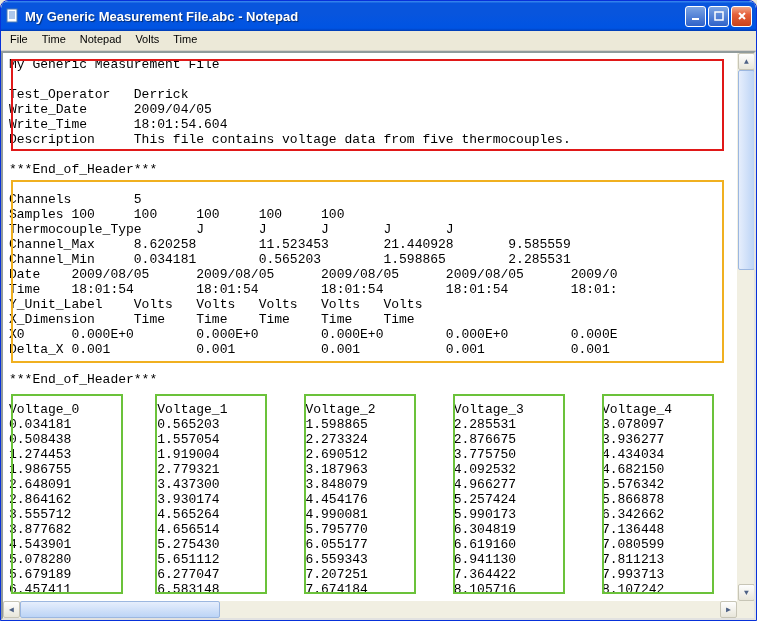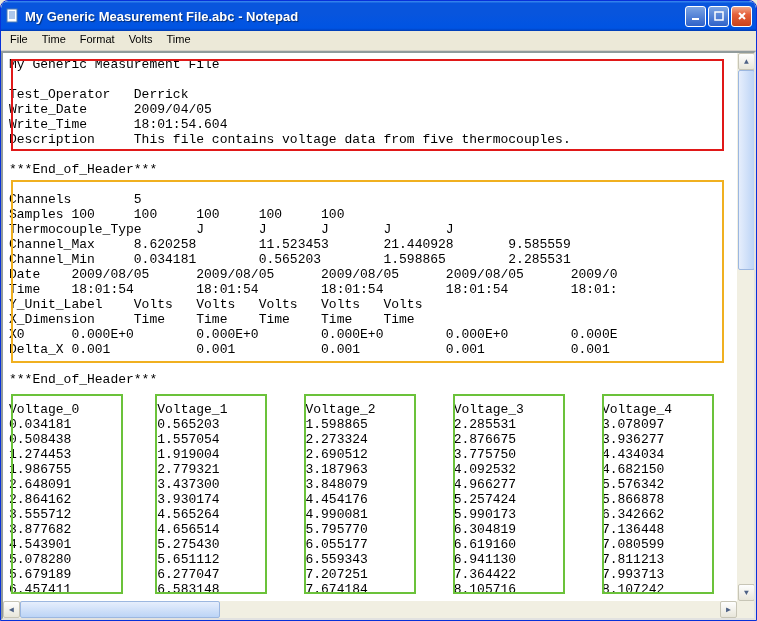--- a/index.html
+++ b/index.html
@@ -206,21 +206,21 @@
         <svg width="10" height="10">
             <path d="M2 2 L8 8 M8 2 L2 8" stroke="#fff" stroke-width="2"></path>
           </svg>
       </div>
     </div>
   </div>
 
   <div class="menubar">
     <span>File</span>
     <span>Time</span>
-    <span>Format</span>
+    <span>Notepad</span>
     <span>Volts</span>
     <span>Time</span>
   </div>
 
   <div class="content-wrap">
     <div class="text-area">
       <div class="content-inner" id="content-inner">My Generic Measurement File
 
 Test_Operator   Derrick
 Write_Date      2009/04/05

